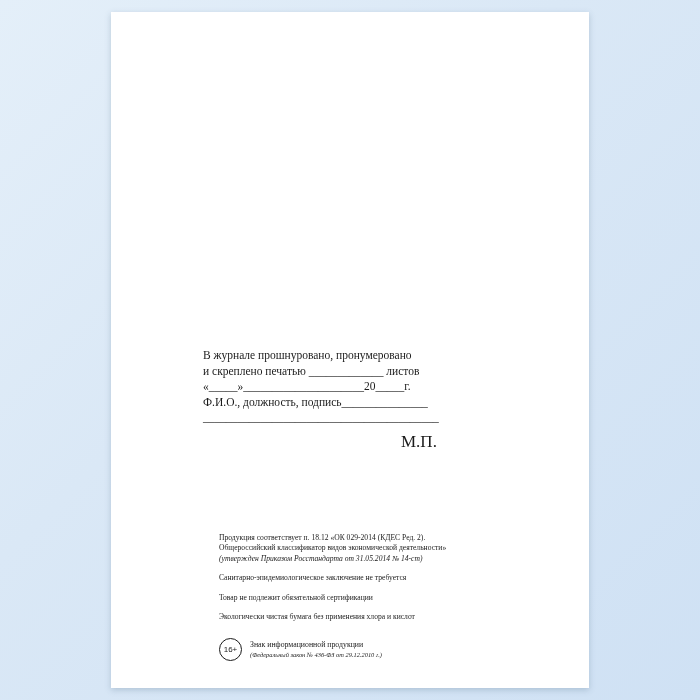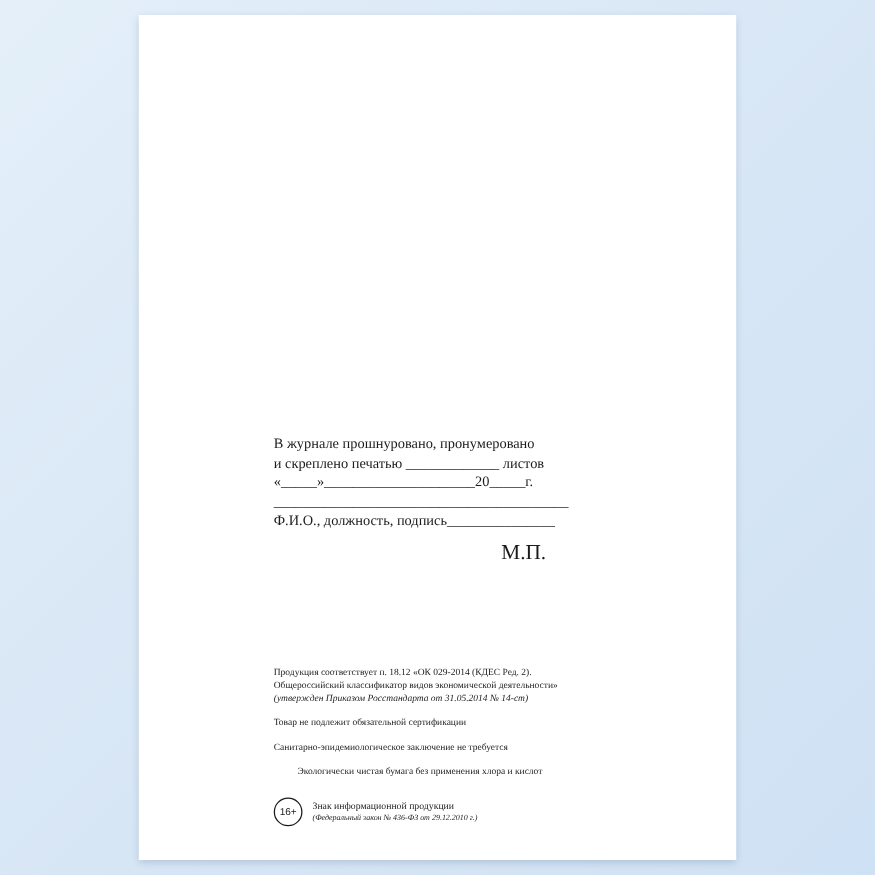--- a/index.html
+++ b/index.html
@@ -23,21 +23,21 @@
     position: absolute;
     left: 111px;
     top: 12px;
     width: 478px;
     height: 676px;
     background: #ffffff;
     box-shadow: 0 2px 6px rgba(60, 90, 120, 0.25);
   }
   .block-mid {
     position: absolute;
-    left: 108px;
+    left: 92px;
     top: 336px;
     width: 330px;
     color: #1b1b1b;
     font-size: 11.5px;
     line-height: 15.5px;
   }
   .block-mid .line {
     white-space: nowrap;
   }
   .mp {
@@ -54,21 +54,20 @@
     width: 330px;
     color: #1b1b1b;
     font-size: 7.6px;
     line-height: 10.4px;
   }
   .block-bottom .para {
     margin-bottom: 9px;
   }
   .block-bottom .para.tight {
     margin-bottom: 0;
-    margin-left: 19px;
   }
   .italic {
     font-style: italic;
   }
   .mark-row {
     position: absolute;
     left: 108px;
     top: 626px;
     display: flex;
     align-items: flex-start;
@@ -103,34 +102,34 @@
 </head>
 <body>
 
 <div id="stage">
   <div id="page">
 
     <div class="block-mid">
       <div class="line">В журнале прошнуровано, пронумеровано</div>
       <div class="line">и скреплено печатью _____________ листов</div>
       <div class="line">«_____»_____________________20_____г.</div>
+      <div class="line">Ф.И.О., должность, подпись_______________</div>
       <div class="line">_________________________________________</div>
-      <div class="line">Ф.И.О., должность, подпись_______________</div>
     </div>
 
     <div class="mp">М.П.</div>
 
     <div class="block-bottom">
       <div class="para">
         <div>Продукция соответствует п. 18.12 «ОК 029-2014 (КДЕС Ред. 2).</div>
         <div>Общероссийский классификатор видов экономической деятельности»</div>
         <div class="italic">(утвержден Приказом Росстандарта от 31.05.2014 № 14-ст)</div>
       </div>
+      <div class="para">Санитарно-эпидемиологическое заключение не требуется</div>
       <div class="para">Товар не подлежит обязательной сертификации</div>
-      <div class="para">Санитарно-эпидемиологическое заключение не требуется</div>
       <div class="para tight">Экологически чистая бумага без применения хлора и кислот</div>
     </div>
 
     <div class="mark-row">
       <div class="age-badge">16+</div>
       <div class="mark-text">
         <div>Знак информационной продукции</div>
         <div class="sub">(Федеральный закон № 436-ФЗ от 29.12.2010 г.)</div>
       </div>
     </div>

